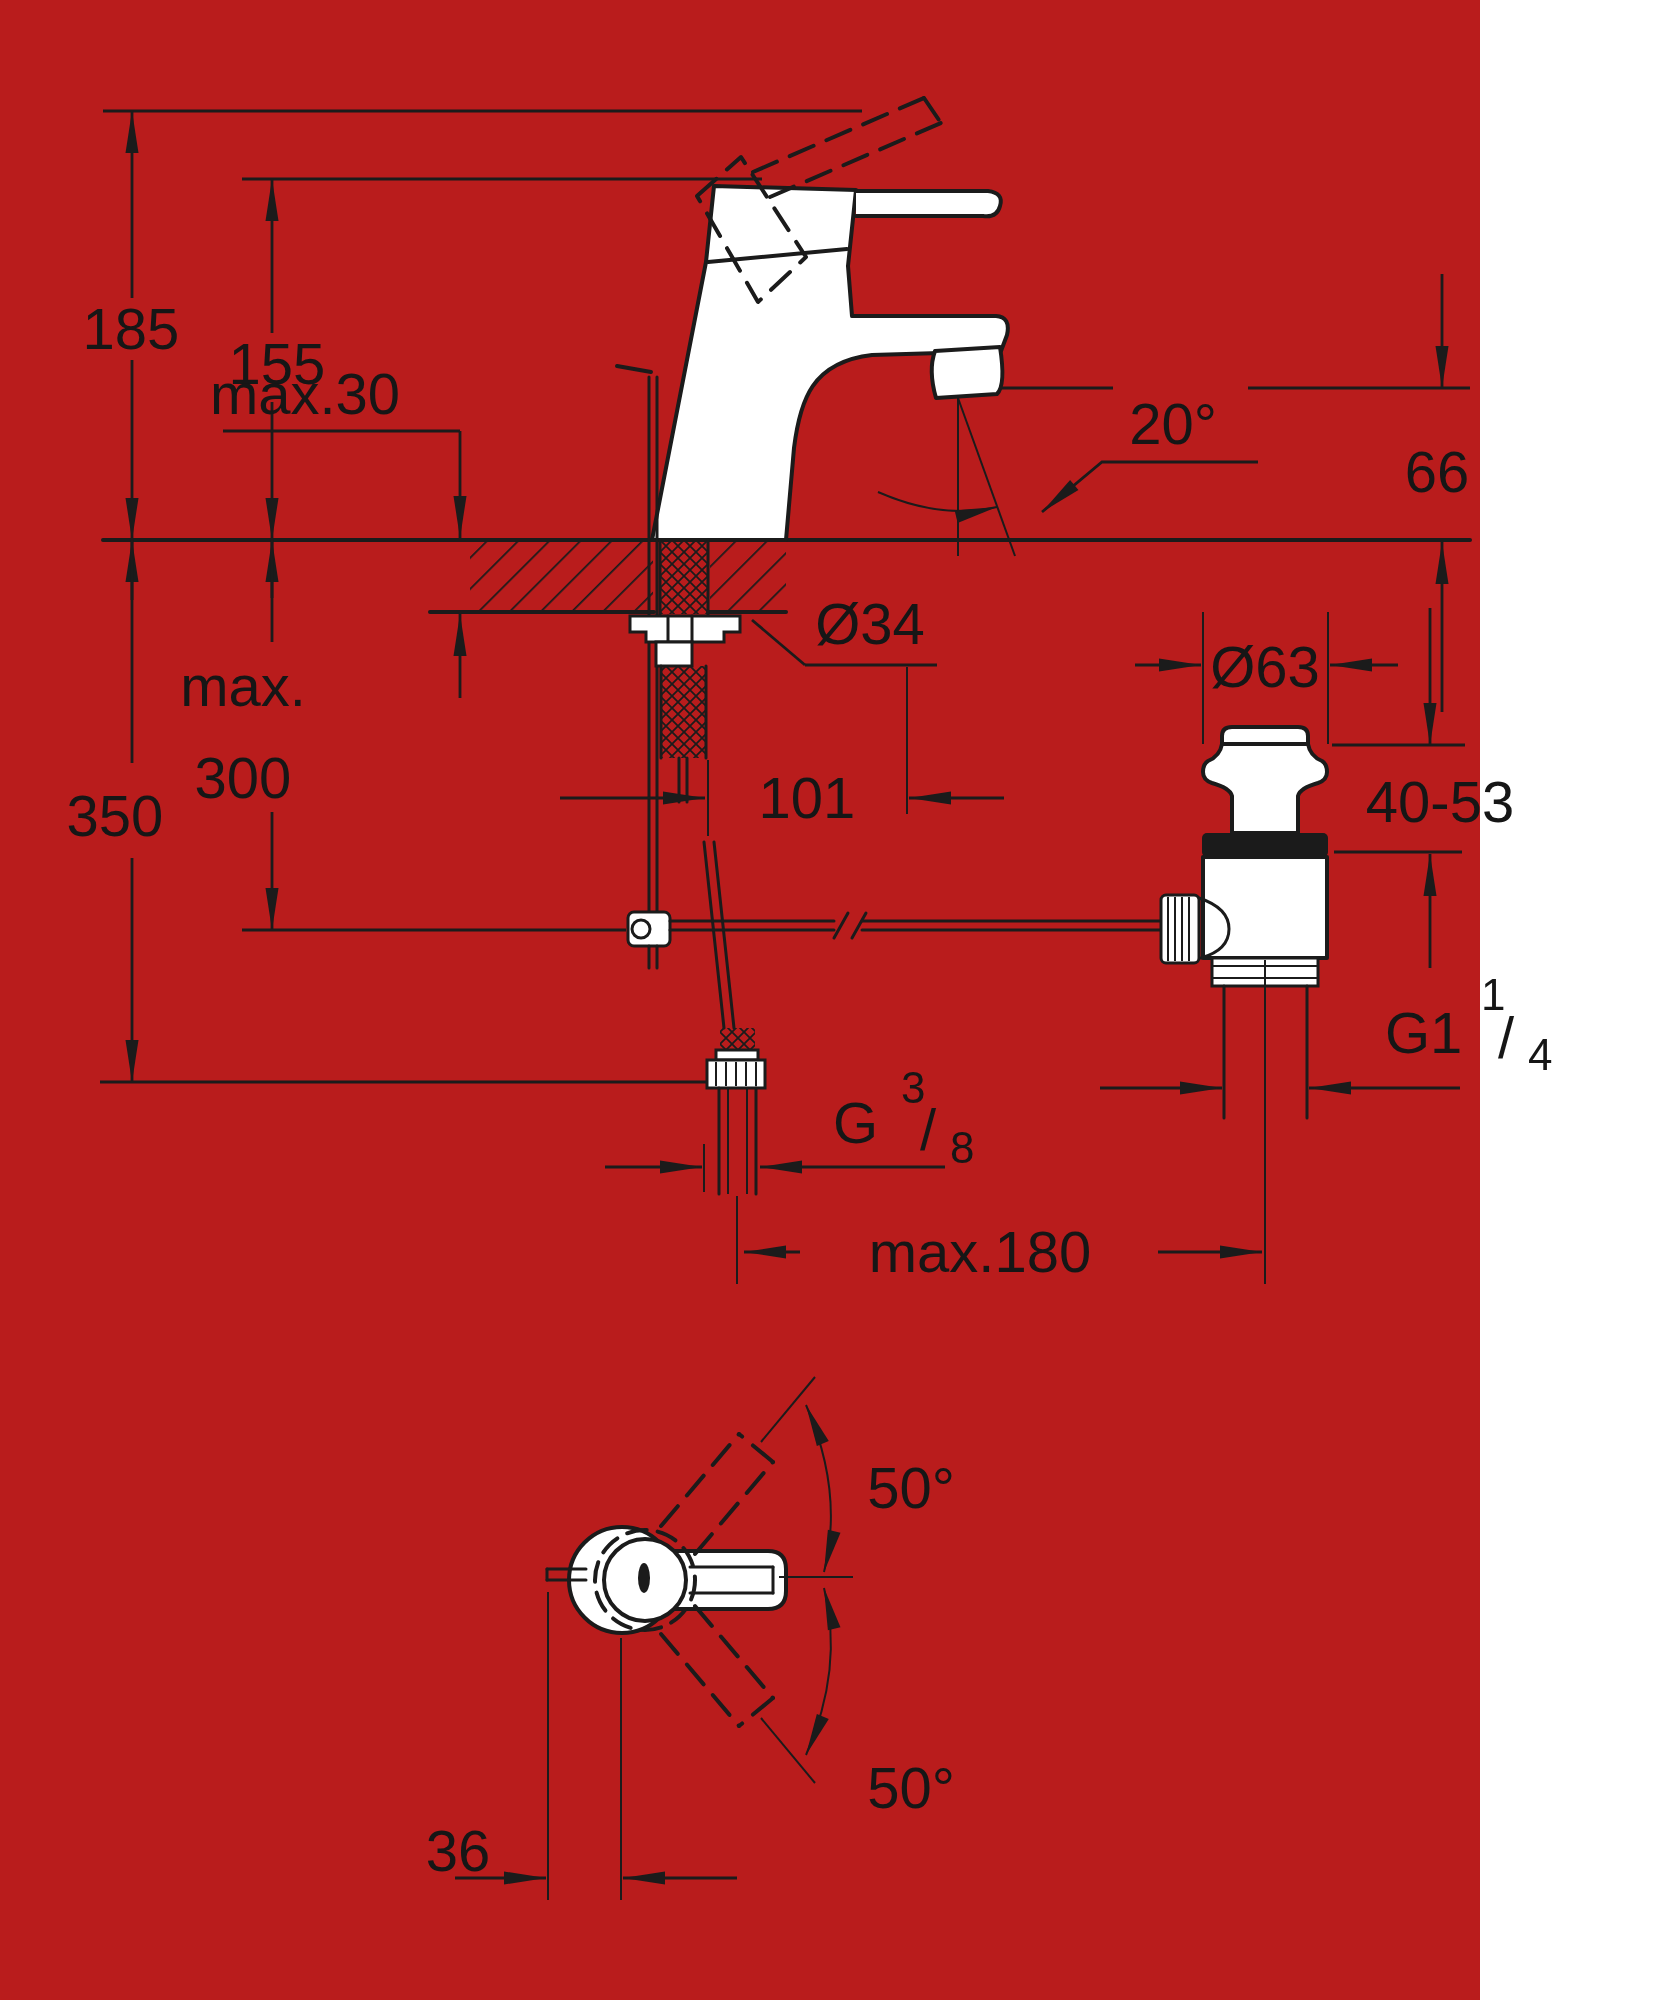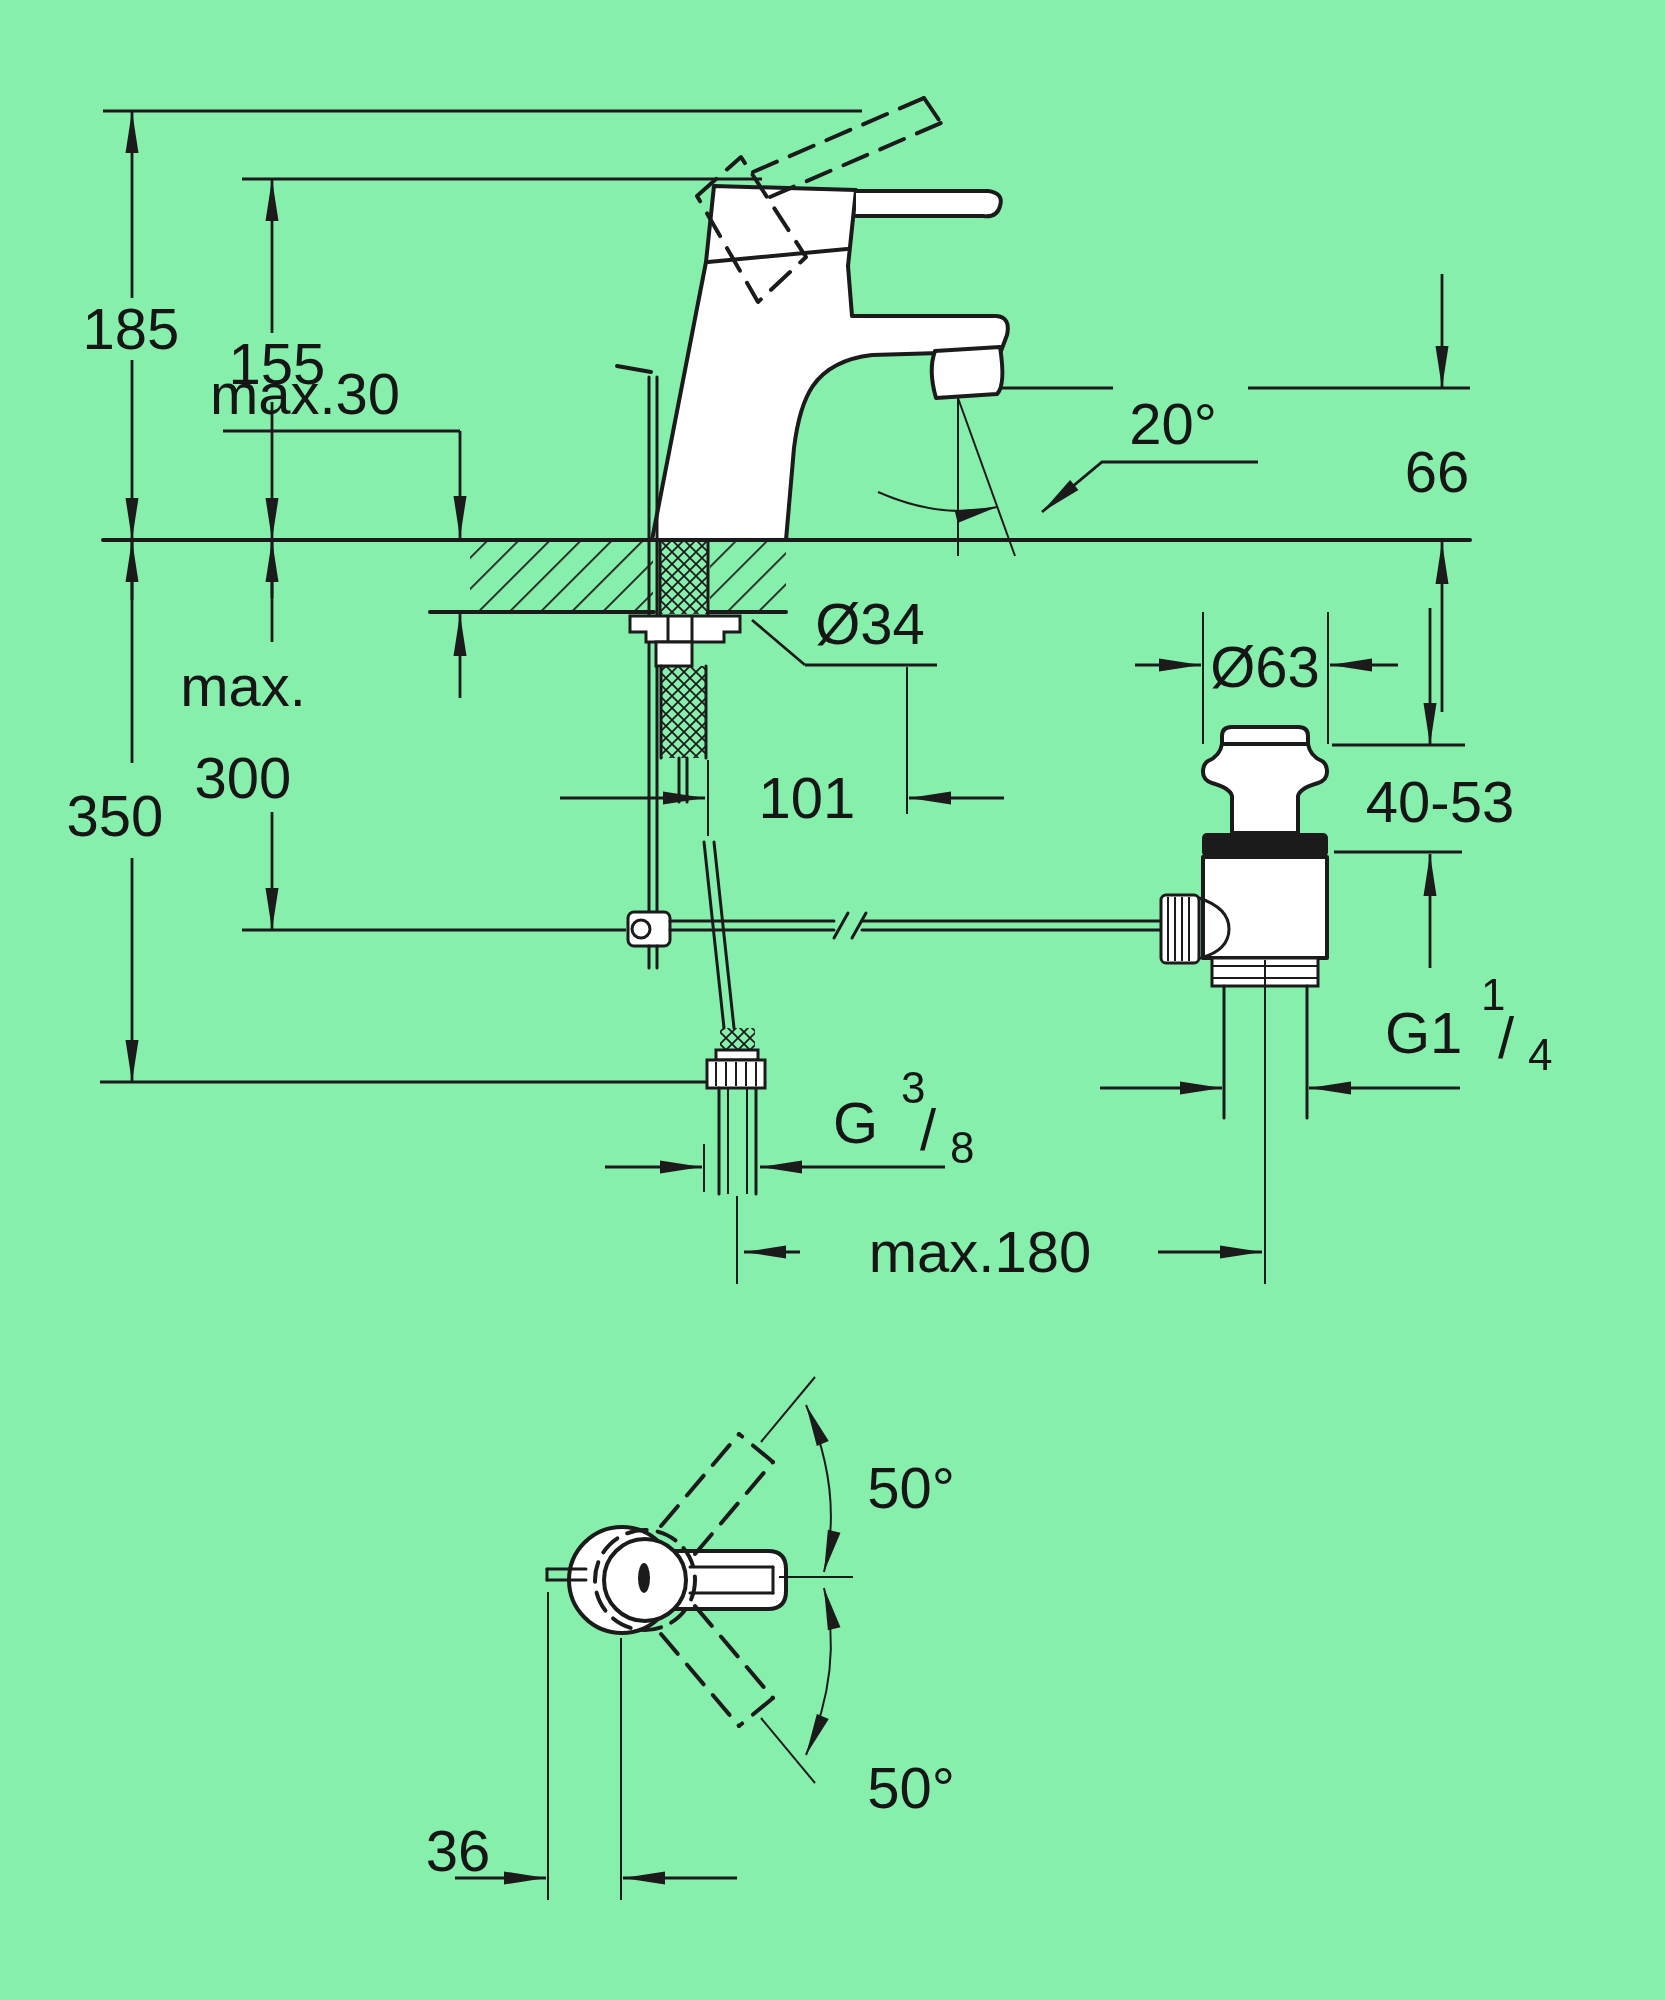--- a/index.html
+++ b/index.html
@@ -1,16 +1,16 @@
 <!DOCTYPE html>
 <html><head>
 <meta charset="utf-8">
 <style>
   html,body{margin:0;padding:0;background:#ffffff;}
-  .page{width:1665px;height:2000px;background:#86efac;position:relative;}
+  .page{width:1480px;height:2000px;background:#b91c1c;position:relative;}
   svg{display:block;}
   .dim{stroke:#1b1b1b;stroke-width:2.8;fill:none;}
   .thin{stroke:#1b1b1b;stroke-width:2;fill:none;}
   .draw{stroke:#1b1b1b;stroke-width:4;fill:none;stroke-linecap:round;stroke-linejoin:round;}
   .draw2{stroke:#1b1b1b;stroke-width:3;fill:none;stroke-linecap:round;}
   .wfill{fill:#ffffff;}
   .ink{fill:#1b1b1b;}
   .dash{stroke-dasharray:26 14;}
   .dashc{stroke-dasharray:20 11;}
   .txt{font-family:"Liberation Sans",sans-serif;font-size:58px;fill:#161616;}

